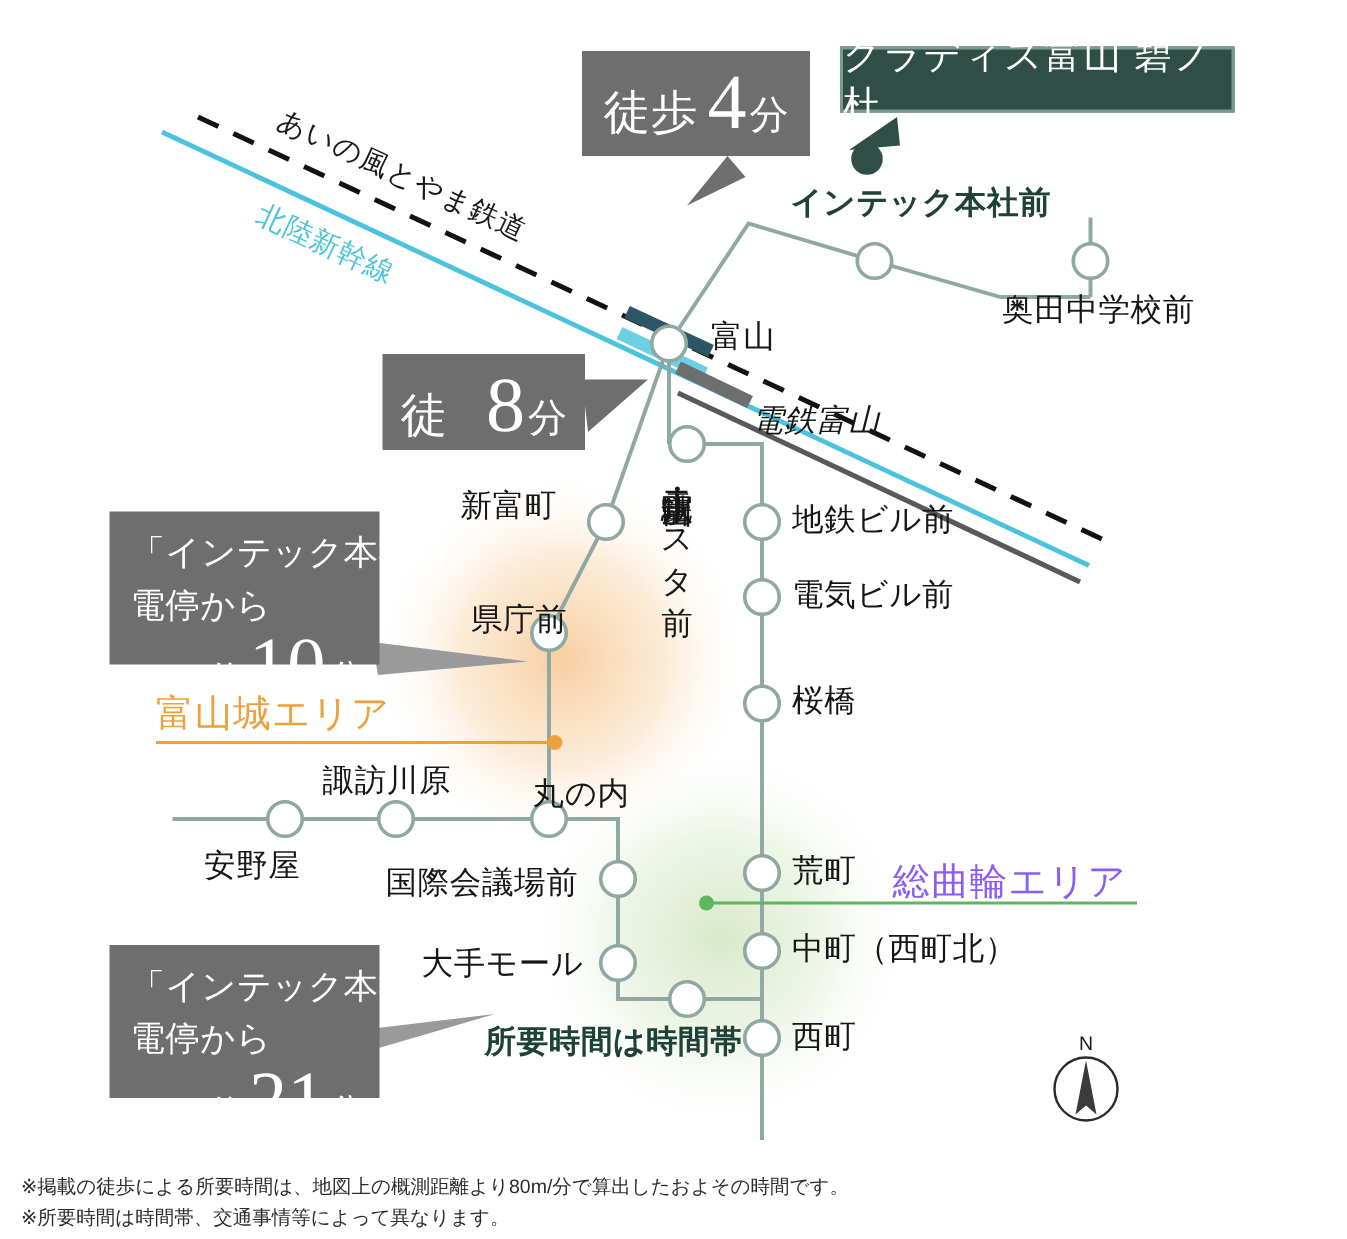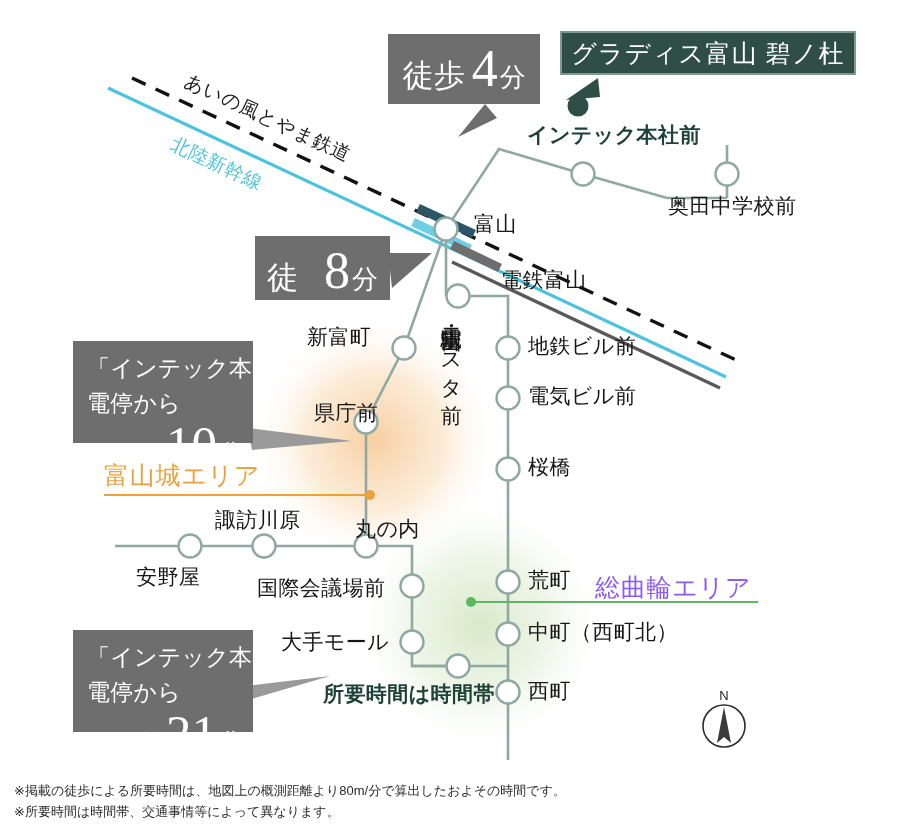--- a/index.html
+++ b/index.html
@@ -176,21 +176,21 @@
     </g>
   </svg>
 
   <svg class="layer">
     <path d="M485,104 L458,137 L497,118 Z" fill="#6e6e6e"></path>
     <path d="M388,253 L432,253 L392,288 Z" fill="#6e6e6e"></path>
     <path d="M248,428 L352,441 L252,450 Z" fill="#9a9a9a"></path>
     <path d="M246,686 L330,676 L248,700 Z" fill="#9a9a9a"></path>
   </svg>
 
-  <div class="prop-banner" style="left:560px;top:31px;width:296px;height:44px;">
+  <div class="prop-banner" style="left:560px;top:31px;width:263px;height:44px;">
     <span>グラディス富山 碧ノ杜</span>
   </div>
 
   <div class="callout walk" style="left:388px;top:34px;width:152px;height:70px;">
     <div class="row">
       <span class="w-t">徒歩</span>
       <span class="w-n">4</span>
       <span class="w-m">分</span>
     </div>
   </div>
@@ -222,21 +222,21 @@
       <span class="fun">分</span>
     </span>
   </div>
 
   <div class="lbl rail-name rail-aino" style="left:186px;top:70px;transform:rotate(25deg);transform-origin:0 50%;">あいの風とやま鉄道</div>
   <div class="lbl rail-name rail-shink" style="left:172px;top:133px;transform:rotate(25deg);transform-origin:0 50%;">北陸新幹線</div>
 
   <div class="lbl stn-em" style="left:527px;top:125px;">インテック本社前</div>
   <div class="lbl stn" style="left:668px;top:196px;">奥田中学校前</div>
   <div class="lbl stn" style="left:474px;top:214px;">富山</div>
-  <div class="lbl stn" style="left:501px;top:270px;">電鉄富山</div>
+  <div class="lbl stn" style="left:501px;top:270px;font-style:italic;">電鉄富山</div>
   <div class="lbl stn" style="left:307px;top:327px;">新富町</div>
   <div class="lbl stn" style="left:528px;top:336px;">地鉄ビル前</div>
   <div class="lbl stn" style="left:528px;top:386px;">電気ビル前</div>
   <div class="lbl stn" style="left:314px;top:403px;">県庁前</div>
   <div class="lbl stn-v" style="left:440px;top:312px;height:200px;">電鉄富山駅・エスタ前</div>
   <div class="lbl stn" style="left:528px;top:457px;">桜橋</div>
   <div class="lbl stn" style="left:215px;top:510px;">諏訪川原</div>
   <div class="lbl stn" style="left:355px;top:519px;">丸の内</div>
   <div class="lbl stn" style="left:136px;top:567px;">安野屋</div>
   <div class="lbl stn" style="left:257px;top:578px;">国際会議場前</div>

